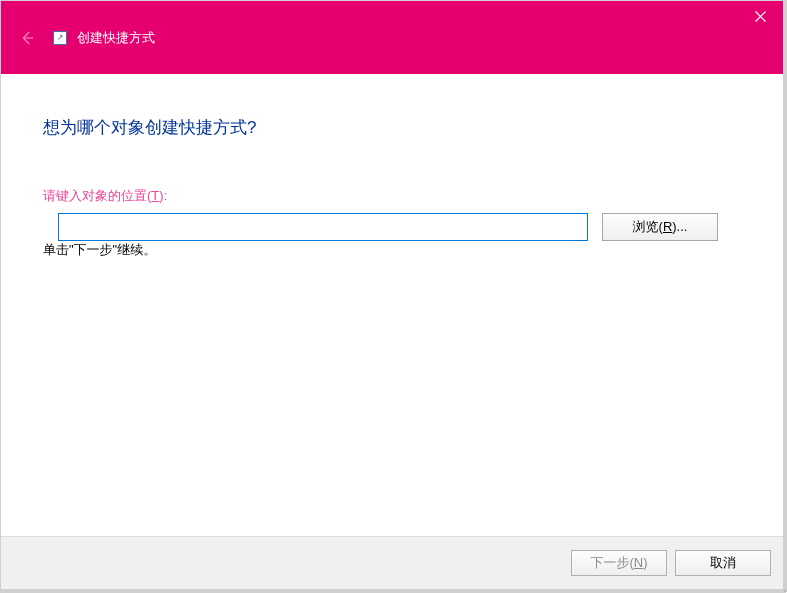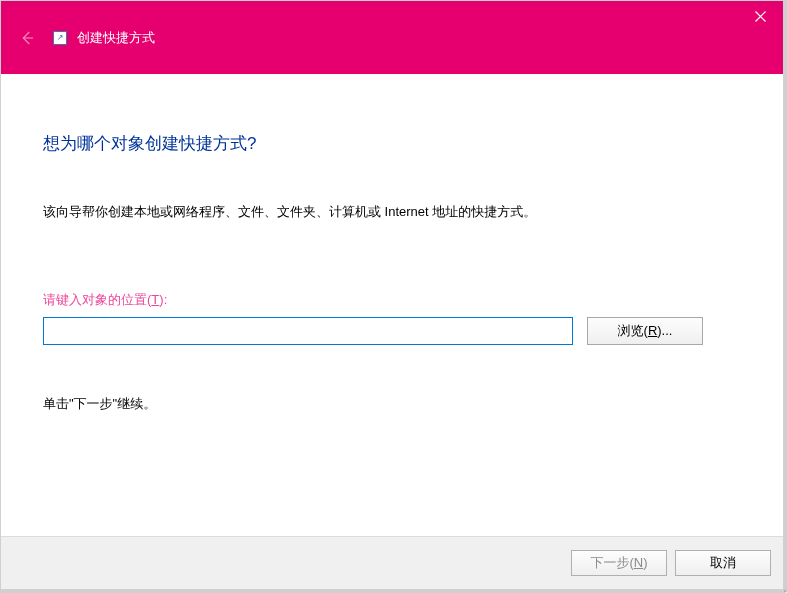--- a/index.html
+++ b/index.html
@@ -74,21 +74,21 @@
       align-items: center;
       justify-content: center;
       cursor: pointer;
     }
     .close-btn svg {
       width: 11px;
       height: 11px;
     }
     .content {
       flex: 1;
-      padding: 58px 50px 0 42px;
+      padding: 42px 50px 0 42px;
     }
     .heading {
       color: #003399;
       font-size: 17px;
       font-weight: 400;
       margin-bottom: 48px;
     }
     .desc {
       color: #000;
       font-size: 13px;
@@ -96,21 +96,21 @@
     }
     .input-label {
       color: #ec4899;
       font-size: 13px;
       margin-bottom: 8px;
     }
     .input-row {
       display: flex;
       align-items: center;
       gap: 14px;
-      margin-bottom: 50px;
+      justify-content: center;
     }
     .location-input {
       width: 530px;
       height: 28px;
       border: 1px solid #0078d7;
       padding: 2px 6px;
       font-size: 13px;
       outline: none;
       position: relative;
     }
@@ -188,21 +188,20 @@
     <span class="title-text">创建快捷方式</span>
     <div class="close-btn">
       <svg viewBox="0 0 11 11">
         <path d="M0.5 0.5 L10.5 10.5 M10.5 0.5 L0.5 10.5" stroke="#fff" stroke-width="1.2"></path>
       </svg>
     </div>
   </div>
 
   <div class="content">
     <div class="heading">想为哪个对象创建快捷方式?</div>
-    <div class="desc">该向导帮你创建本地或网络程序、文件、文件夹、计算机或 Internet 地址的快捷方式。</div>
 
     <div class="input-label">
       <span>请键入对象的位置(</span><span class="underline">T</span><span>):</span>
     </div>
 
     <div class="input-row">
       <input type="text" class="location-input" value="" style="">
       <button class="browse-btn">
         <span>浏览(</span><span class="underline">R</span><span>)...</span>
       </button>

